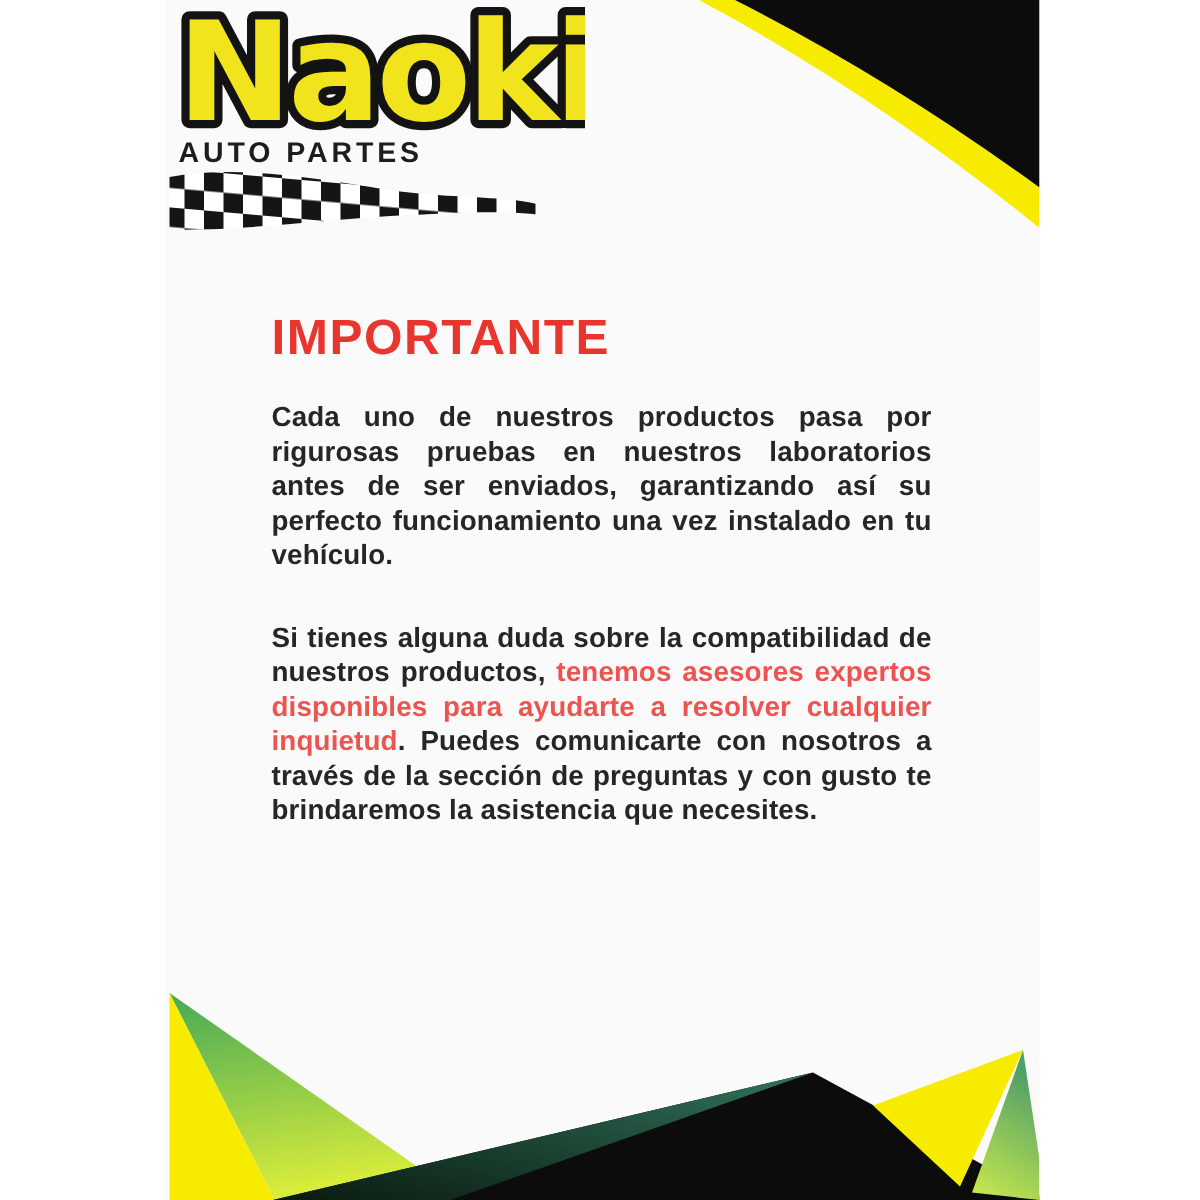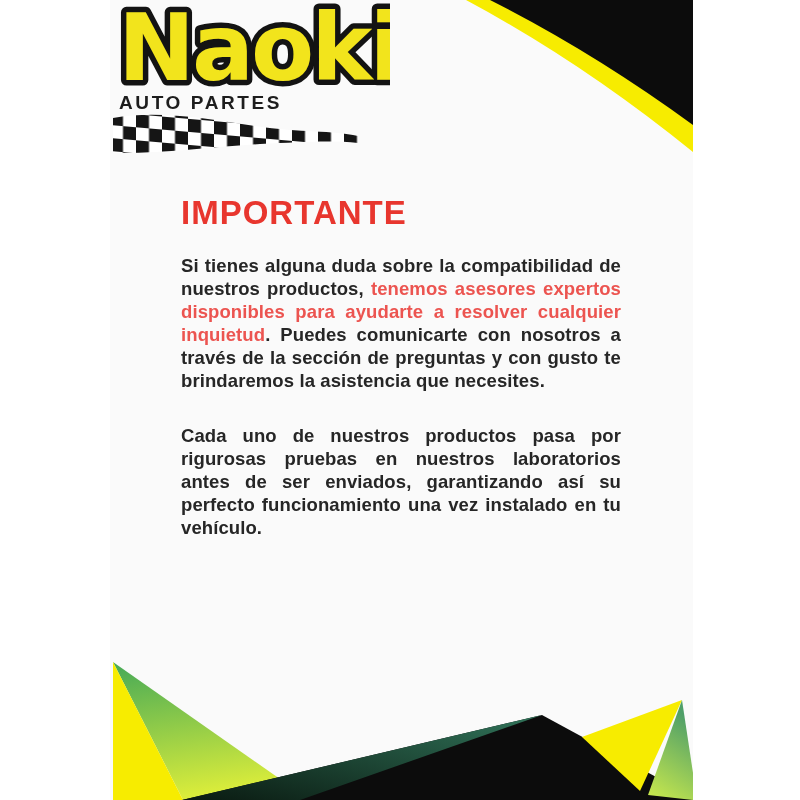--- a/index.html
+++ b/index.html
@@ -27,21 +27,21 @@
   .bottom-deco{position:absolute;left:0;bottom:0;width:583px;height:145px;}
   .logo-svg{position:absolute;left:2px;top:0;width:278px;height:100px;}
   .logo-text{font-family:"DejaVu Sans",sans-serif;font-weight:bold;
     fill:var(--logo-yellow,#f2e41c);stroke:#131313;stroke-width:11px;
     paint-order:stroke;stroke-linejoin:round;letter-spacing:-3px;}
   .brand-subtitle{position:absolute;left:9px;top:92px;font-size:19px;font-weight:700;
     letter-spacing:2.6px;color:#1d1d1d;white-space:nowrap;}
   .flag{position:absolute;left:0;top:112px;width:252px;height:46px;}
   .tagline{position:absolute;left:12px;top:153px;font-size:15px;font-weight:700;
     color:var(--tagline-red,#e63229);letter-spacing:0.2px;white-space:pre-wrap;}
-  .content{position:absolute;left:71px;top:194px;width:440px;}
+  .content{position:absolute;left:71px;top:206px;width:440px;}
   .content h1{font-size:33px;font-weight:700;letter-spacing:1px;
     color:var(--heading-red,#e8362e);margin:0 0 22px 0;line-height:38px;}
   .content p{font-size:18.5px;line-height:23px;font-weight:700;
     color:var(--body-text,#262626);text-align:justify;text-align-last:left;
     margin:0 0 32px 0;letter-spacing:0.1px;}
   .content p:last-child{margin-bottom:0;}
   .red-inline{color:var(--inline-red,#ec5450);}
 </style>
 </head>
 <body>
@@ -67,22 +67,22 @@
           <rect x="13" y="13" width="13" height="13" fill="#151515"></rect>
         </pattern>
       </defs>
       <path d="M3,6 C45,-2 95,6 145,14 C192,21 222,18 248,24 L248,31 C222,28 192,30 150,32 C100,35 50,42 3,41 Z" fill="#ffffff"></path>
       <path d="M3,6 C45,-2 95,6 145,14 C192,21 222,18 248,24 L248,31 C222,28 192,30 150,32 C100,35 50,42 3,41 Z" fill="url(#chk)"></path>
     </svg>
 
 
     <div class="content">
       <h1>IMPORTANTE</h1>
+      <p>Cada uno de nuestros productos pasa por rigurosas pruebas en nuestros laboratorios antes de ser enviados, garantizando así su perfecto funcionamiento una vez instalado en tu vehículo.</p>
       <p><span>Si tienes alguna duda sobre la compatibilidad de nuestros productos, </span><span class="red-inline">tenemos asesores expertos disponibles para ayudarte a resolver cualquier inquietud</span><span>. Puedes comunicarte con nosotros a través de la sección de preguntas y con gusto te brindaremos la asistencia que necesites.</span></p>
-      <p>Cada uno de nuestros productos pasa por rigurosas pruebas en nuestros laboratorios antes de ser enviados, garantizando así su perfecto funcionamiento una vez instalado en tu vehículo.</p>
     </div>
 
     <svg class="bottom-deco" viewBox="0 0 583 145" aria-hidden="true">
       <defs>
         <linearGradient id="gradLeft" x1="0" y1="0" x2="0.2" y2="1">
           <stop offset="0" style="stop-color:var(--green-light-top,#45a957)"></stop>
           <stop offset="1" style="stop-color:var(--green-light-bottom,#d9ec3b)"></stop>
         </linearGradient>
         <linearGradient id="gradBand" x1="1" y1="0" x2="0" y2="1">
           <stop offset="0" style="stop-color:var(--green-band-top,#31745a)"></stop>

